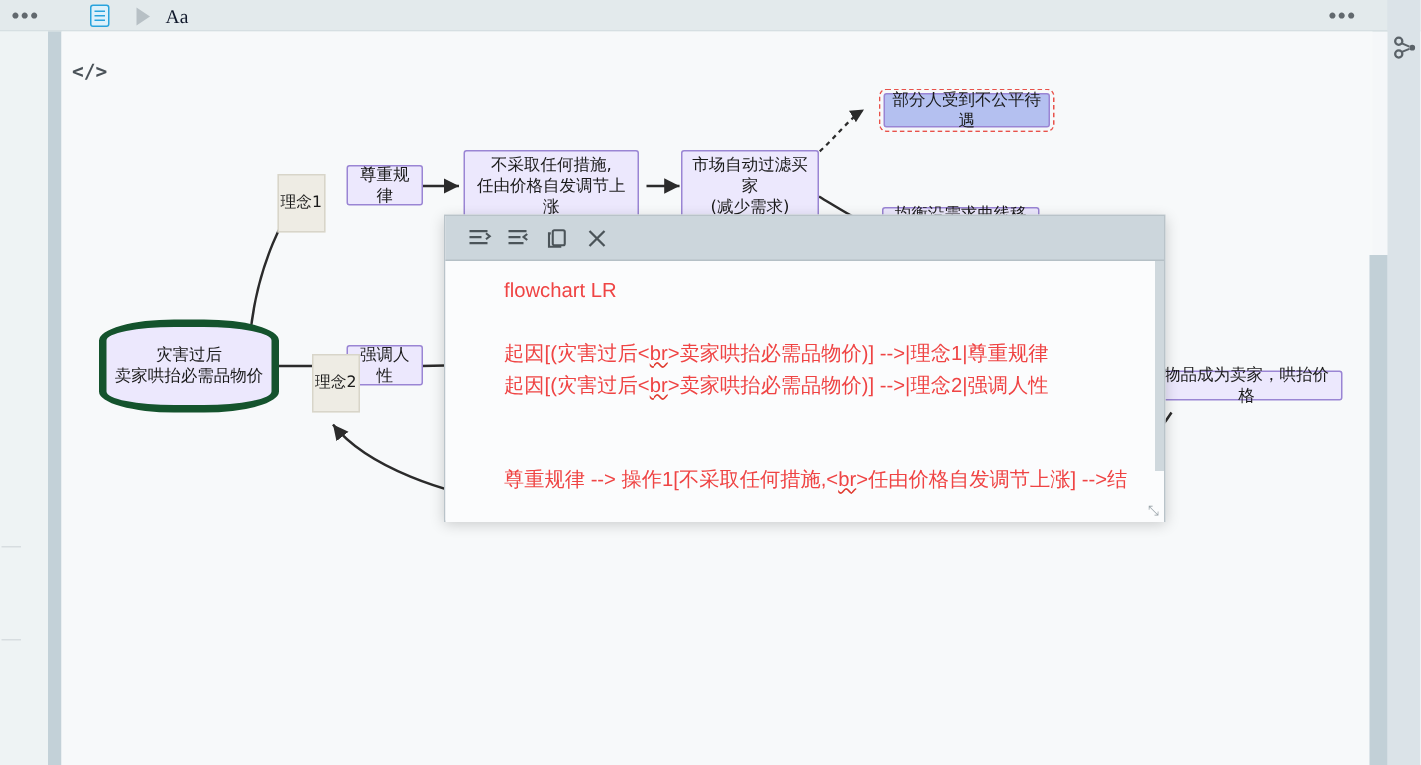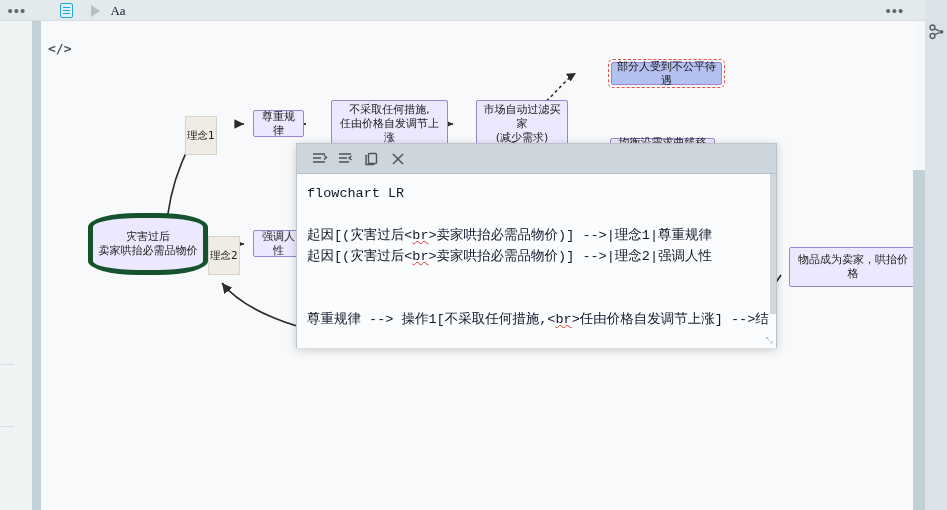--- a/index.html
+++ b/index.html
@@ -55,21 +55,20 @@
 
   
   .fc { position: absolute; left: 0; top: 0; width: 874px; height: 489px; }
   .node {
     position: absolute;
     background: #ece8fd; border: 1px solid #9a85d4; border-radius: 2px;
     color: #1a1a1a; font-size: 11px; line-height: 14px;
     display: flex; align-items: center; justify-content: center;
     text-align: center; white-space: pre-line; padding: 2px 5px;
     font-family: "DejaVu Sans", sans-serif;
-    margin-left: 22px;
   }
   .node.cylinder {
     border-radius: 50px / 14px;
     border: 5px solid #14532d;
   }
   .node.selected {
     background: #b4c0f0; outline: 1px dashed #e8524a; outline-offset: 2px;
   }
   .edge-label {
     position: absolute; background: #eeece4; color: #1a1a1a;
@@ -87,22 +86,22 @@
   .dlg-head {
     height: 30px; background: #ccd6dc; border-bottom: 1px solid #b5c0c6;
     display: flex; align-items: center; padding: 0 8px 0 10px;
   }
   .dlg-title { font-size: 14px; color: #2f3538; flex: 1;
     font-family: "Liberation Sans", sans-serif; }
   .dlg-btn { width: 26px; height: 26px; display: flex; align-items: center;
     justify-content: center; cursor: pointer; }
   .dlg-body { position: relative; height: 174px; background: #fbfcfd;
     padding: 9px 12px 0 10px; overflow: hidden; }
-  .code-line { font-size: 13.5px; line-height: 21px; color: #0f172a;
-    white-space: pre; font-family: Liberation Mono, monospace; }
+  .code-line { font-size: 13.5px; line-height: 21px; color: #ef4444;
+    white-space: pre; font-family: Liberation Sans, sans-serif; margin-left: 29px; }
   .code-line.blank { height: 21px; }
   .sp { text-decoration: underline; text-decoration-style: wavy;
     text-decoration-color: #e03b30; text-decoration-thickness: 1px; text-align: center; }
   .dlg-scroll { position: absolute; right: 0px; top: 30px; width: 6px; height: 140px;
     background: #cfd8dd; }
   .resizer { position: absolute; right: 1px; bottom: 1px; width: 12px; height: 12px;
     color: #9aa4aa; font-size: 9px; line-height: 12px; text-align: center; cursor: nwse-resize; }
 </style>
 </head>
 <body>
@@ -199,21 +198,21 @@
       </div>
 
       <div class="node selected" style="left:548px;top:41px;width:111px;height:23px;">
         <span>部分人受到不公平待遇</span>
       </div>
 
       <div class="node" style="left:547px;top:117px;width:105px;height:23px;">
         <span>均衡沿需求曲线移动</span>
       </div>
 
-      <div class="node" style="left:726px;top:226px;width:128px;height:40px;">
+      <div class="node" style="left:726px;top:226px;width:128px;height:20px;">
         <span>物品成为卖家，哄抬价格</span>
       </div>
 
       <div class="edge-label" style="left:144px;top:95px;">理念1</div>
       <div class="edge-label" style="left:167px;top:215px;">理念2</div>
     </div>
   </div>
 
   <div class="right-panel-top"></div>
   <div class="right-panel"></div>

